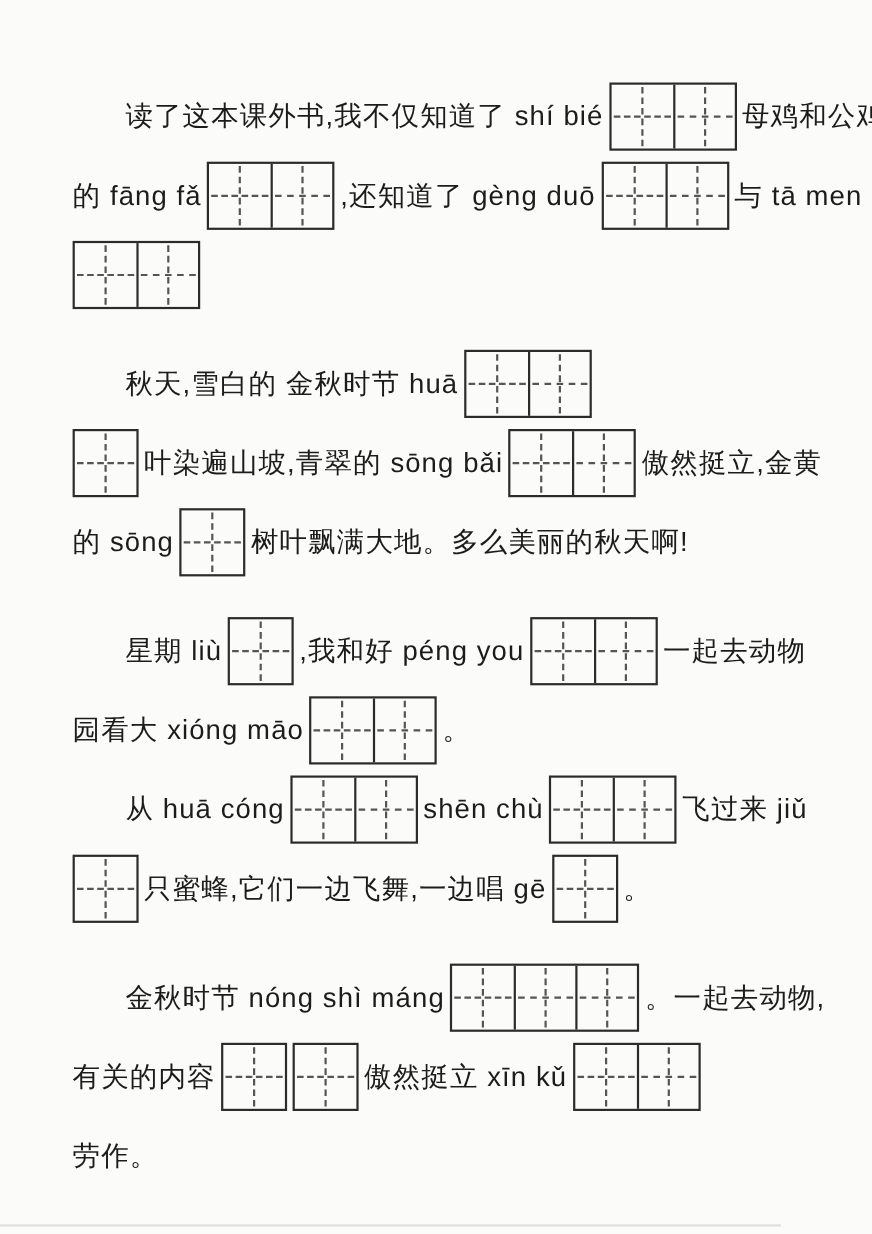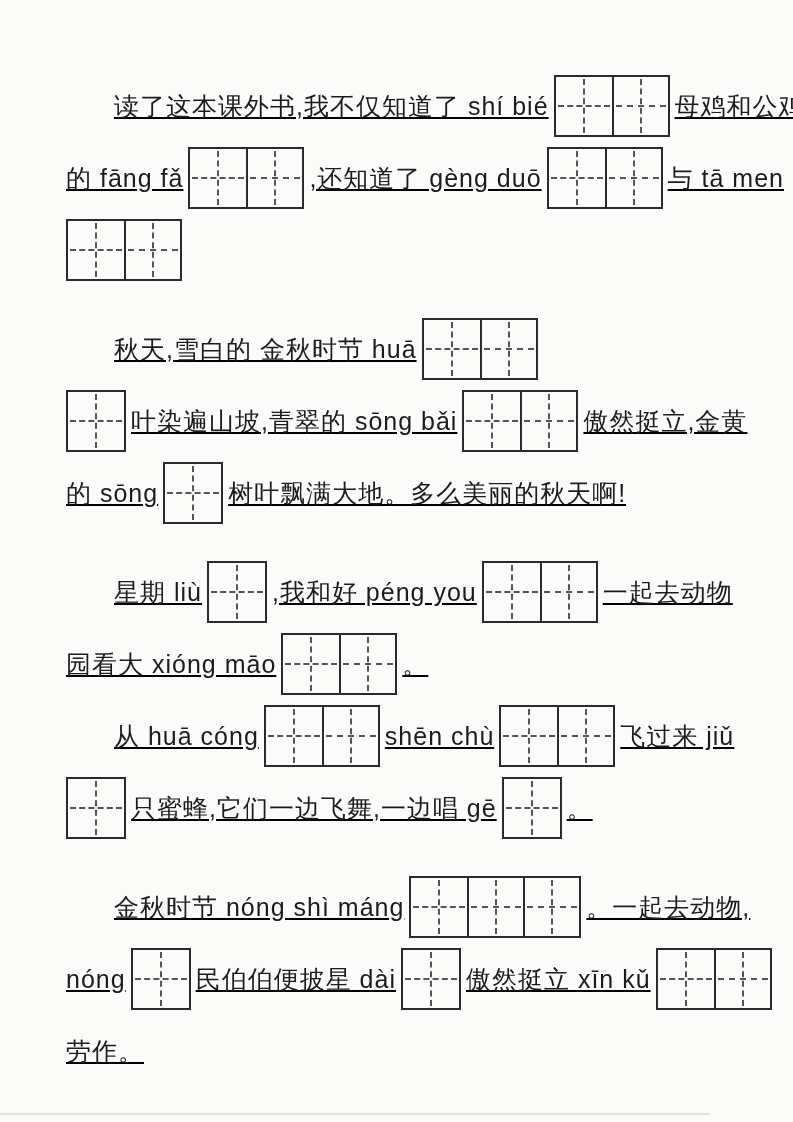--- a/index.html
+++ b/index.html
@@ -14,21 +14,20 @@
     height: 1122px;
     overflow: hidden;
     background: var(--bg);
     font-family: "Liberation Sans", "DejaVu Sans", sans-serif;
   }
   .page {
     position: relative;
     width: 710px;
     height: 1122px;
     background: var(--bg);
-    text-decoration: underline;
   }
   .content {
     padding: 70px 54px 0 66px;
   }
   .para + .para { margin-top: 27px; }
   
   .para:nth-of-type(4) { margin-top: 0; }
   .line {
     display: flex;
     align-items: center;
@@ -197,25 +196,24 @@
         <div class="line">
           <span class="txt">金秋时节 nóng shì máng</span>
           <span class="grid">
             <span class="cell"></span>
             <span class="cell"></span>
             <span class="cell"></span>
           </span>
           <span class="txt">。一起去动物,</span>
         </div>
         <div class="line">
-          <span class="txt">nóng</span>
-          <span class="grid">
-            <span class="cell"></span>
-          </span>
-          <span class="txt">民伯伯便披星 dài</span>
+          <span class="txt">有关的内容</span>
+          <span class="grid">
+            <span class="cell"></span>
+          </span>
           <span class="grid">
             <span class="cell"></span>
           </span>
           <span class="txt">傲然挺立 xīn kǔ</span>
           <span class="grid">
             <span class="cell"></span>
             <span class="cell"></span>
           </span>
         </div>
         <div class="line">

